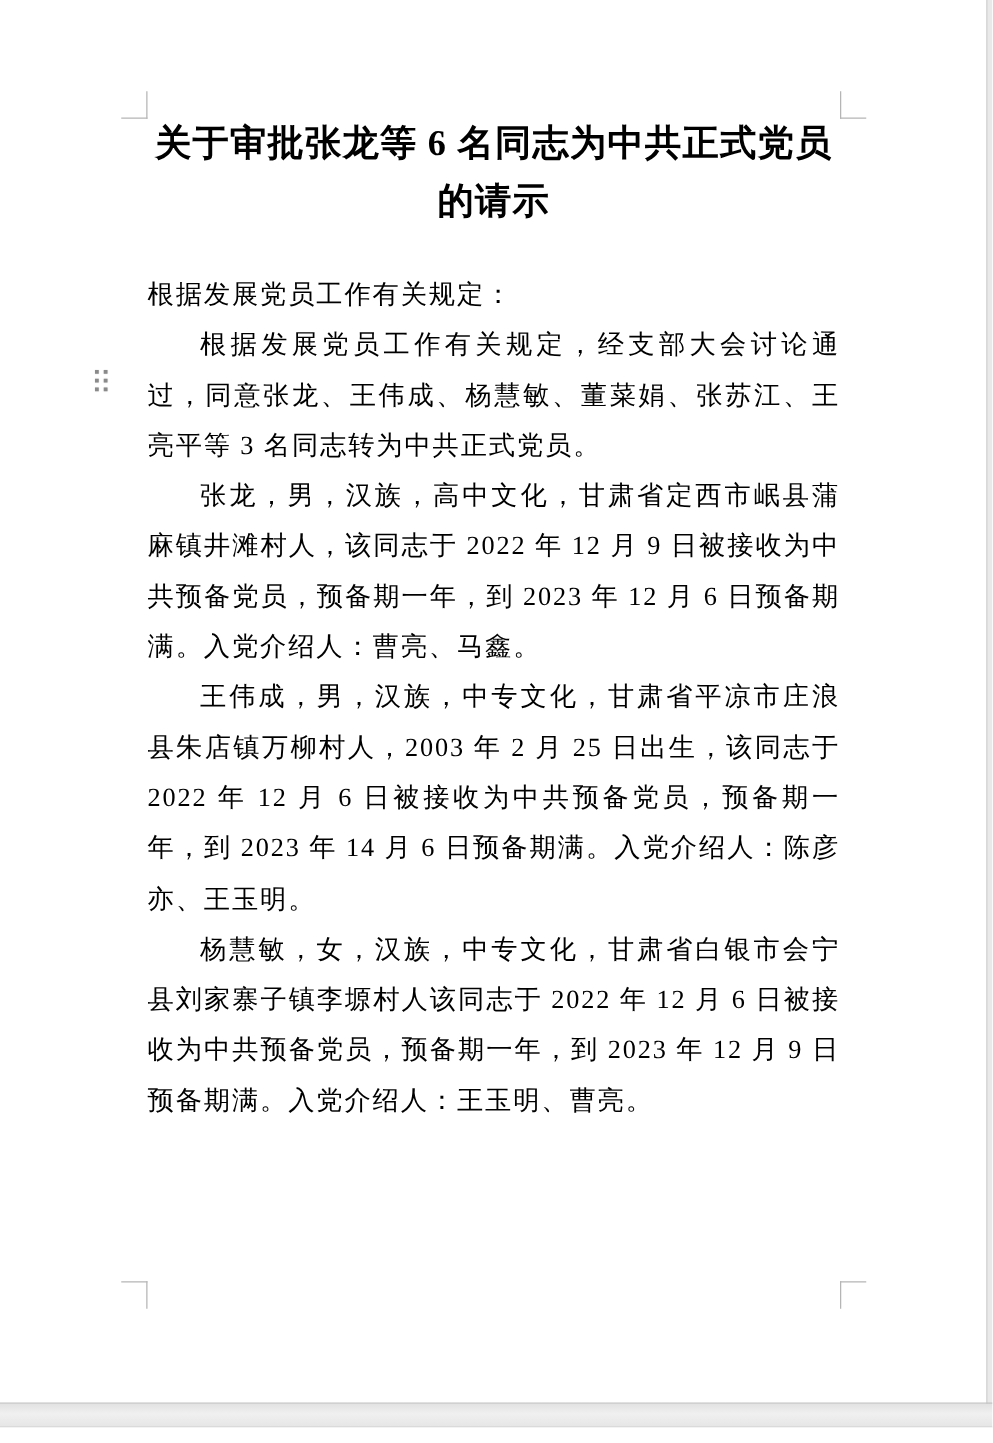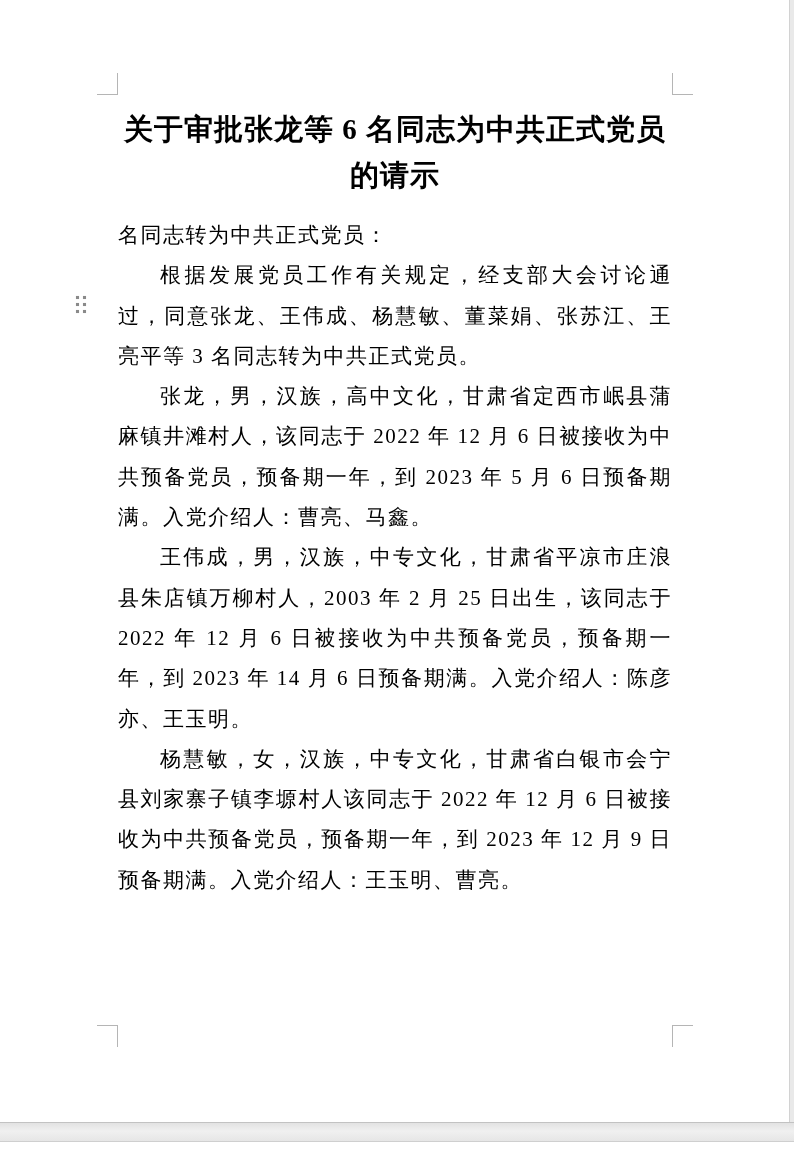--- a/index.html
+++ b/index.html
@@ -64,21 +64,21 @@
   }
   .dots span {
     width: 3px; height: 3px;
     background: #8a8a8a;
     box-shadow: 0 0 1px #c9c9c9;
   }
 
   
   .doc-title {
     position: absolute;
-    left: 118px; top: 106px;
+    left: 118px; top: 92px;
     width: 554px;
     margin: 0;
     font-size: 29px;
     line-height: 46px;
     font-weight: 700;
     text-align: center;
     letter-spacing: 1px;
   }
   .doc-body {
     position: absolute;
@@ -109,24 +109,24 @@
   <span></span>
   <span></span>
   <span></span>
   <span></span>
   <span></span>
 </div>
 
 <h1 class="doc-title">关于审批张龙等 6 名同志为中共正式党员的请示</h1>
 
 <div class="doc-body">
-  <p class="salutation">名同志转为中共正式党员：</p>
+  <p class="salutation">根据发展党员工作有关规定：</p>
   <div>
       <p class="body-para">根据发展党员工作有关规定，经支部大会讨论通过，同意张龙、王伟成、杨慧敏、董菜娟、张苏江、王亮平等 3 名同志转为中共正式党员。</p>
-      <p class="body-para">张龙，男，汉族，高中文化，甘肃省定西市岷县蒲麻镇井滩村人，该同志于 2022 年 12 月 6 日被接收为中共预备党员，预备期一年，到 2023 年 5 月 6 日预备期满。入党介绍人：曹亮、马鑫。</p>
+      <p class="body-para">张龙，男，汉族，高中文化，甘肃省定西市岷县蒲麻镇井滩村人，该同志于 2022 年 12 月 9 日被接收为中共预备党员，预备期一年，到 2023 年 12 月 6 日预备期满。入党介绍人：曹亮、马鑫。</p>
       <p class="body-para">王伟成，男，汉族，中专文化，甘肃省平凉市庄浪县朱店镇万柳村人，2003 年 2 月 25 日出生，该同志于 2022 年 12 月 6 日被接收为中共预备党员，预备期一年，到 2023 年 14 月 6 日预备期满。入党介绍人：陈彦亦、王玉明。</p>
       <p class="body-para">杨慧敏，女，汉族，中专文化，甘肃省白银市会宁县刘家寨子镇李塬村人该同志于 2022 年 12 月 6 日被接收为中共预备党员，预备期一年，到 2023 年 12 月 9 日预备期满。入党介绍人：王玉明、曹亮。</p>
     </div>
 </div>
 
 <div class="right-strip"></div>
 <div class="page-gap"></div>
 <div class="next-page"></div>
 
 </body></html>

